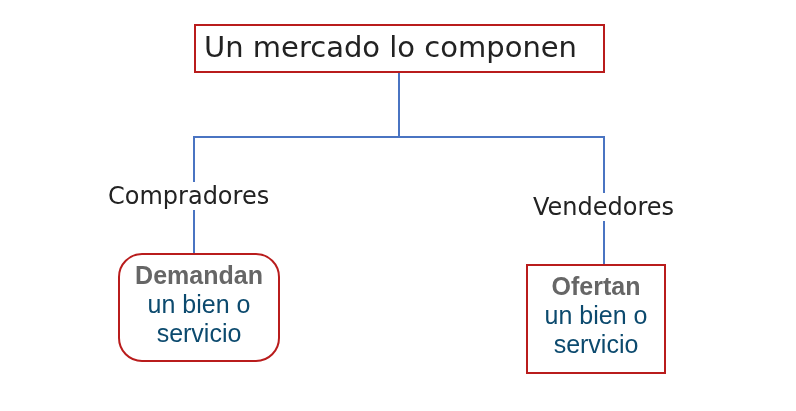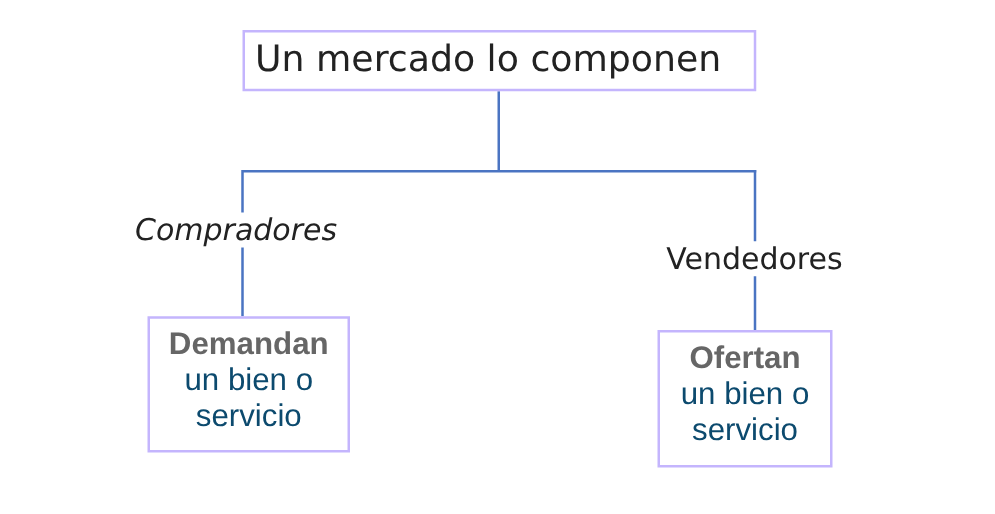--- a/index.html
+++ b/index.html
@@ -2,52 +2,52 @@
 <html><head>
 <meta charset="utf-8">
 <style>
   html, body { margin: 0; padding: 0; }
   body {
     width: 796px; height: 411px; background: #ffffff; position: relative; overflow: hidden;
     font-family: "DejaVu Sans", "Liberation Sans", sans-serif;
   }
   .line { position: absolute; background: #4a74c2; }
   .box {
-    position: absolute; box-sizing: border-box; border: 2px solid #c4b5fd; background: #fff;
+    position: absolute; box-sizing: border-box; border: 2px solid #b91c1c; background: #fff;
   }
   .top-box { left: 194px; top: 24px; width: 411px; height: 49px; }
   .top-text {
     position: absolute; left: 8px; top: 4px; font-size: 29px; color: #222; letter-spacing: 0px; white-space: nowrap;
     font-family: "DejaVu Sans", sans-serif;
   }
   .label {
     position: absolute; font-size: 24px; color: #222; background: #fff; white-space: nowrap; padding: 0 2px;
     font-family: "DejaVu Sans", sans-serif;
   }
   .leaf {
     text-align: center; font-family: "Liberation Sans", sans-serif; line-height: 1.15;
   }
   .leaf .strong { display: block; font-weight: bold; color: #666; font-size: 25px; margin-top: 6px; }
   .leaf .body { display: block; color: #0c4a6e; font-size: 25px; }
-  .left-box { left: 118px; top: 253px; width: 162px; height: 109px; }
+  .left-box { left: 118px; top: 253px; width: 162px; height: 109px; border-radius: 24px; }
   .right-box { left: 526px; top: 264px; width: 140px; height: 110px; }
 </style>
 </head>
 <body>
 
 <div class="line" style="left:398px; top:72px; width:2px; height:65px;"></div>
 <div class="line" style="left:194px; top:136px; width:411px; height:2px;"></div>
 <div class="line" style="left:193px; top:136px; width:2px; height:118px;"></div>
 <div class="line" style="left:603px; top:136px; width:2px; height:129px;"></div>
 
 <div class="box top-box">
   <span class="top-text">Un mercado lo componen</span>
 </div>
 
-<span class="label" style="left:106px; top:170px;font-style:italic;">Compradores</span>
+<span class="label" style="left:106px; top:182px;">Compradores</span>
 <span class="label" style="left:531px; top:193px;text-align:right;">Vendedores</span>
 
 <div class="box left-box leaf">
   <span class="strong">Demandan</span>
   <span class="body">un bien o</span>
   <span class="body">servicio</span>
 </div>
 
 <div class="box right-box leaf">
   <span class="strong">Ofertan</span>

